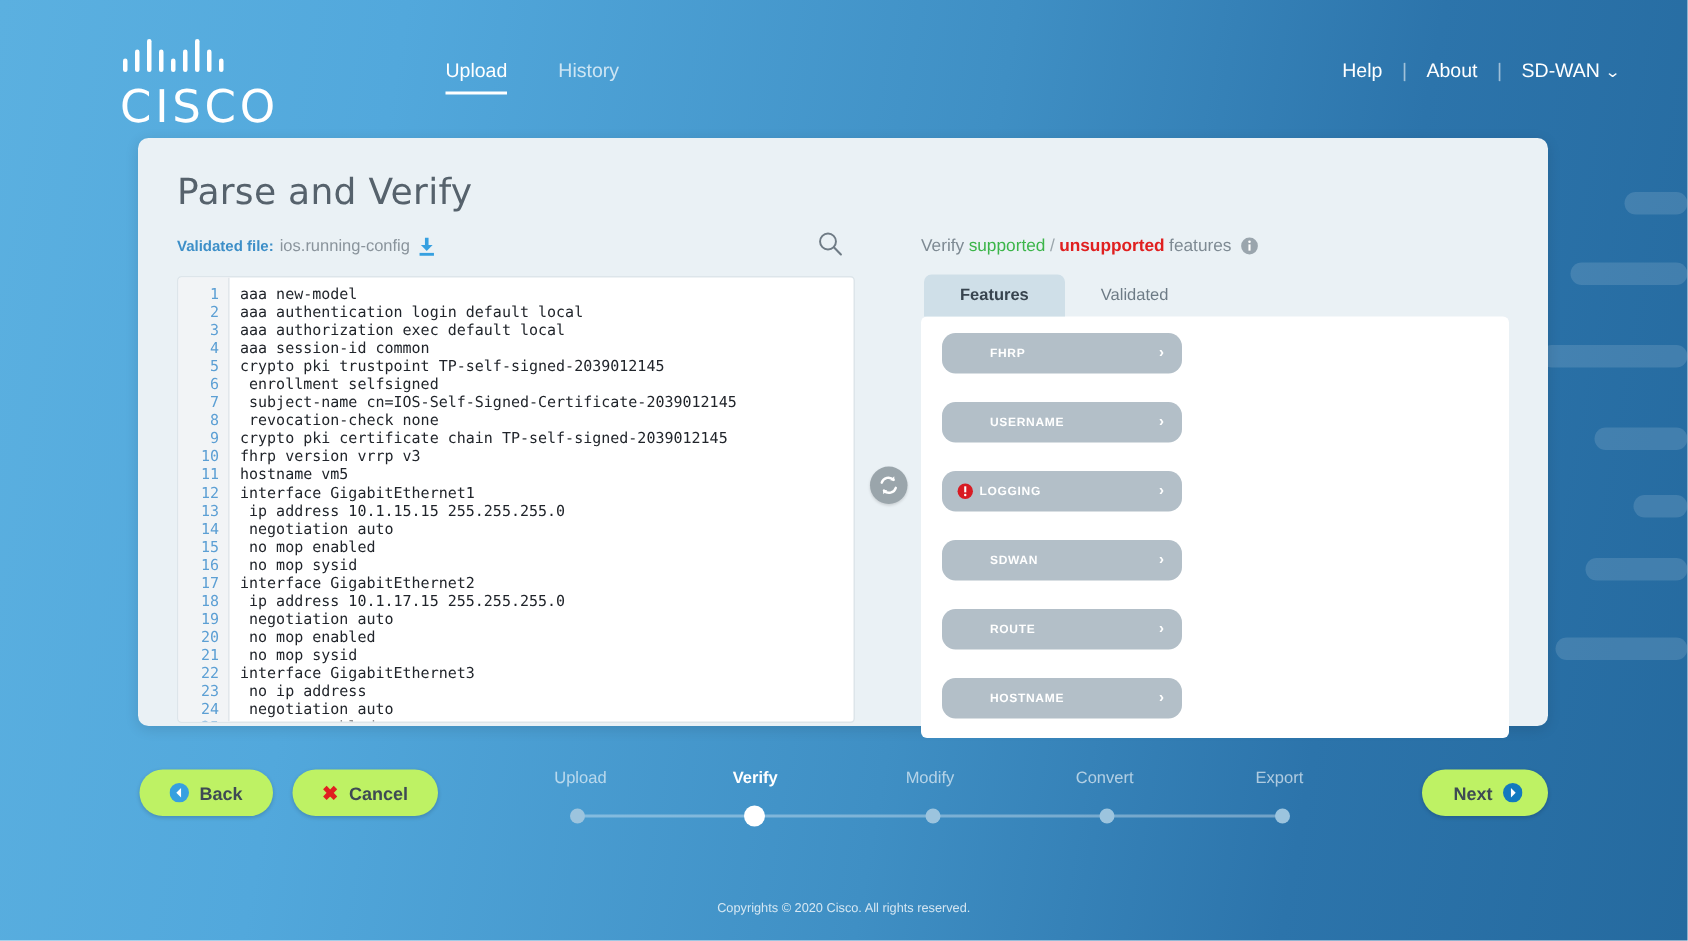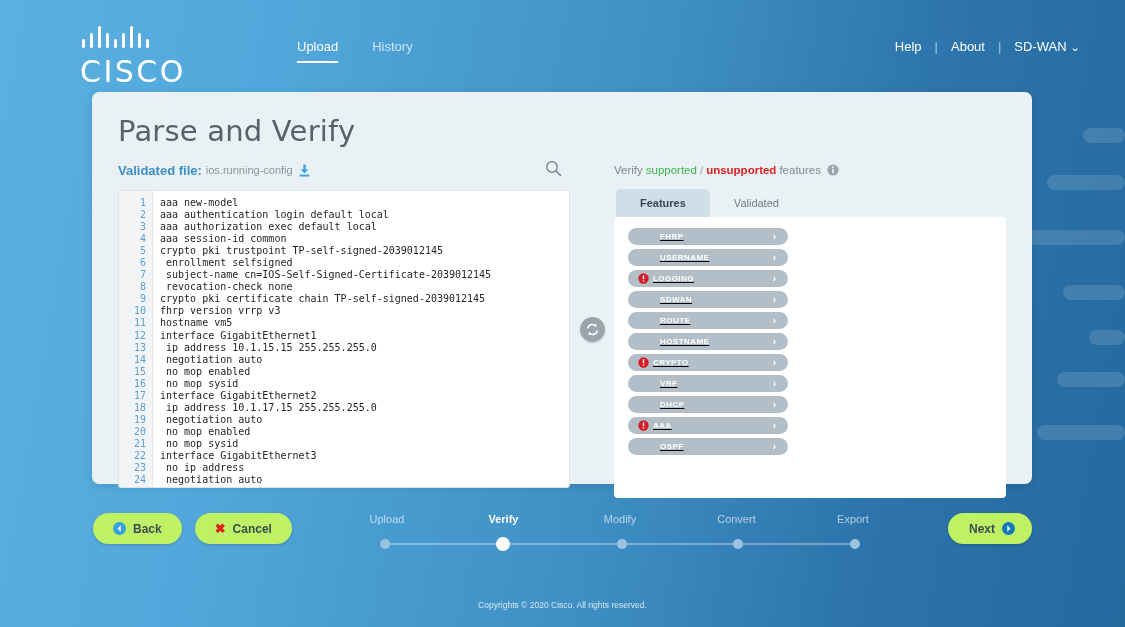--- a/index.html
+++ b/index.html
@@ -103,37 +103,37 @@
     left: 92px;
     top: 92px;
     width: 940px;
     height: 392px;
     background: #eaf1f5;
     border-radius: 7px;
     box-shadow: 0 2px 9px rgba(0,0,0,0.12);
     padding: 22px 26px 0 26px;
   }
   .page-title {
-    font-size: 29px;
+    font-size: 24px;
     font-weight: 400;
     color: #56626c;
     letter-spacing: 0.2px;
     font-family: "DejaVu Sans", sans-serif;
   }
 
   .card-body { display: flex; margin-top: 12px; }
 
   
   .left-col { width: 452px; position: relative; }
   .file-row {
     display: flex;
     align-items: center;
     height: 20px;
   }
-  .file-label { font-size: 13px; color: #3d8fc8; font-weight: bold; }
+  .file-label { font-size: 10px; color: #3d8fc8; font-weight: bold; }
   .file-name  { font-size: 11px; color: #8a949c; margin-left: 4px; }
   .dl-icon { margin-left: 6px; display: inline-flex; }
   .search-icon {
     position: absolute;
     right: 8px; top: 0;
     width: 17px; height: 17px;
   }
 
   .code-box {
     margin-top: 10px;
@@ -222,30 +222,29 @@
   .tab.inactive { background: transparent; color: #6d7b86; font-weight: normal; }
 
   .feature-panel {
     background: #ffffff;
     border-radius: 4px;
     height: 281px;
     padding: 11px 14px;
     overflow: hidden;
   }
   .pill {
-    height: 17px;
+    height: 27px;
     background: #b3bfc8;
     border-radius: 9px;
-    margin-bottom: 4px;
+    margin-bottom: 19px;
     width: 160px;
     display: flex;
     align-items: center;
     padding: 0 8px 0 10px;
     position: relative;
-    text-decoration: underline;
   }
   .pill .err {
     width: 11px; height: 11px;
     flex: none;
     margin-right: 4px;
     display: inline-flex;
   }
   .pill .name {
     font-size: 8px;
     font-weight: bold;

